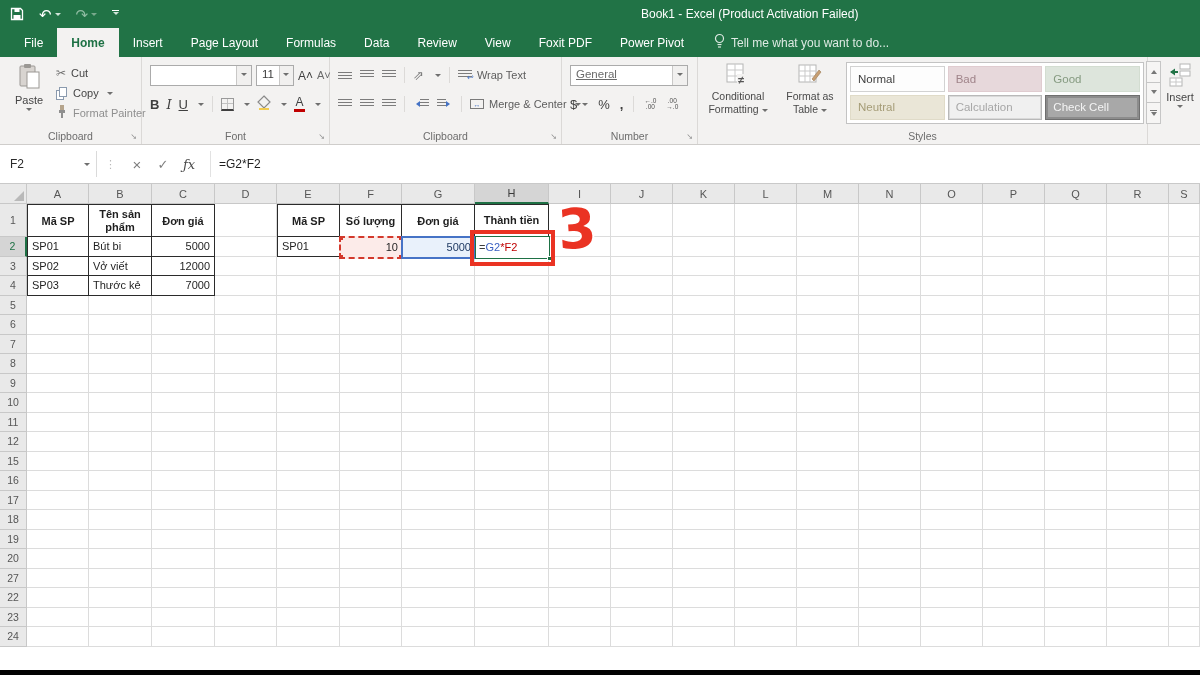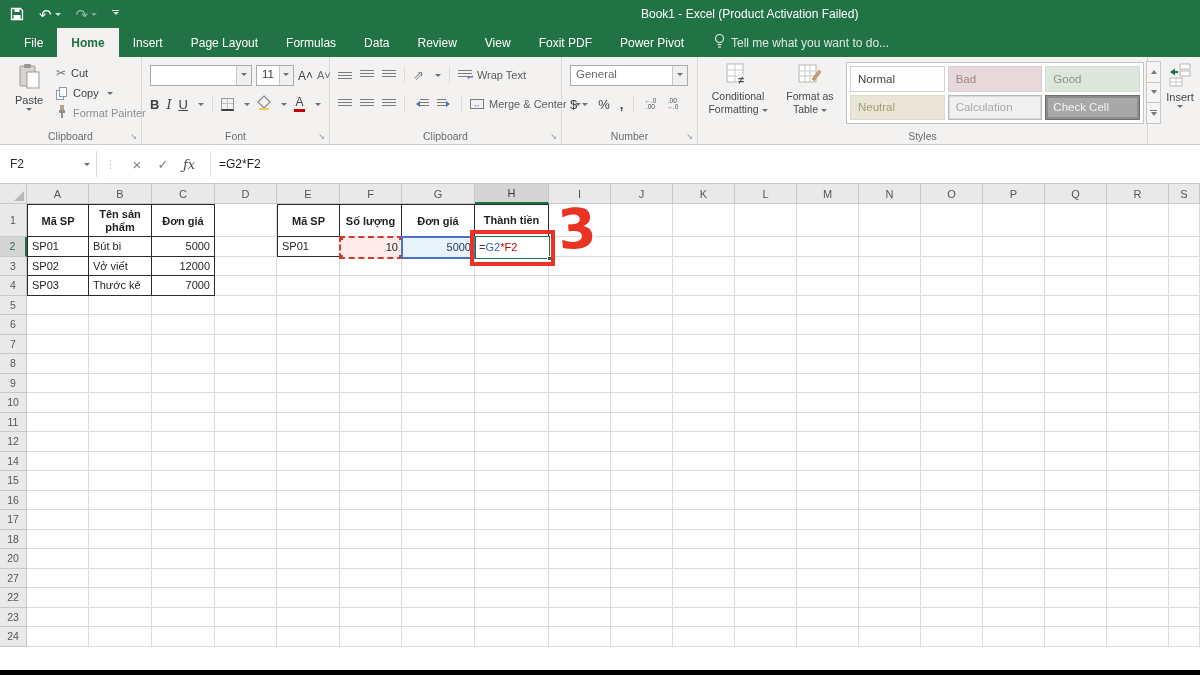--- a/index.html
+++ b/index.html
@@ -266,21 +266,21 @@
           <span class="car"></span>
         </span>
       </div>
       <div class="grp-label">Clipboard</div>
       <div class="launcher">↘</div>
     </div>
 
     <div class="grp" style="width:136px;">
       <div class="num-row1">
         <div class="combo" style="width:118px;">
-          <span class="cval" style="color:#6a6a6a;">General</span>
+          <span class="cval" style="color:#6a6a6a;text-decoration:underline;">General</span>
           <span class="cbtn">
               <span class="car"></span>
             </span>
         </div>
       </div>
       <div class="num-row2">
         <span class="glyph">$</span>
           <span class="car" style="margin-left:-5px;"></span>
         <span class="glyph">%</span>
         <span class="glyph" style="font-weight:700;">,</span>
@@ -656,42 +656,20 @@
         <div class="cell" style="width: 62px; height: 19.5px;"></div>
         <div class="cell" style="width: 62px; height: 19.5px;"></div>
         <div class="cell" style="width: 62px; height: 19.5px;"></div>
         <div class="cell" style="width: 62px; height: 19.5px;"></div>
         <div class="cell" style="width: 62px; height: 19.5px;"></div>
         <div class="cell" style="width: 62px; height: 19.5px;"></div>
         <div class="cell" style="width: 62px; height: 19.5px;"></div>
         <div class="cell" style="width: 31px; height: 19.5px;"></div>
       </div>
       <div class="grow">
-        <div class="rhead" style="width: 27px; height: 19.5px; font-size: 10.5px;">14</div>
-        <div class="cell" style="width: 62px; height: 19.5px;"></div>
-        <div class="cell" style="width: 63px; height: 19.5px;"></div>
-        <div class="cell" style="width: 63px; height: 19.5px;"></div>
-        <div class="cell" style="width: 62px; height: 19.5px;"></div>
-        <div class="cell" style="width: 63px; height: 19.5px;"></div>
-        <div class="cell" style="width: 62px; height: 19.5px;"></div>
-        <div class="cell" style="width: 73px; height: 19.5px;"></div>
-        <div class="cell" style="width: 74px; height: 19.5px;"></div>
-        <div class="cell" style="width: 62px; height: 19.5px;"></div>
-        <div class="cell" style="width: 62px; height: 19.5px;"></div>
-        <div class="cell" style="width: 62px; height: 19.5px;"></div>
-        <div class="cell" style="width: 62px; height: 19.5px;"></div>
-        <div class="cell" style="width: 62px; height: 19.5px;"></div>
-        <div class="cell" style="width: 62px; height: 19.5px;"></div>
-        <div class="cell" style="width: 62px; height: 19.5px;"></div>
-        <div class="cell" style="width: 62px; height: 19.5px;"></div>
-        <div class="cell" style="width: 62px; height: 19.5px;"></div>
-        <div class="cell" style="width: 62px; height: 19.5px;"></div>
-        <div class="cell" style="width: 31px; height: 19.5px;"></div>
-      </div>
-      <div class="grow">
         <div class="rhead" style="width: 27px; height: 19.5px; font-size: 10.5px;">15</div>
         <div class="cell" style="width: 62px; height: 19.5px;"></div>
         <div class="cell" style="width: 63px; height: 19.5px;"></div>
         <div class="cell" style="width: 63px; height: 19.5px;"></div>
         <div class="cell" style="width: 62px; height: 19.5px;"></div>
         <div class="cell" style="width: 63px; height: 19.5px;"></div>
         <div class="cell" style="width: 62px; height: 19.5px;"></div>
         <div class="cell" style="width: 73px; height: 19.5px;"></div>
         <div class="cell" style="width: 74px; height: 19.5px;"></div>
         <div class="cell" style="width: 62px; height: 19.5px;"></div>
@@ -745,20 +723,42 @@
         <div class="cell" style="width: 62px; height: 19.5px;"></div>
         <div class="cell" style="width: 62px; height: 19.5px;"></div>
         <div class="cell" style="width: 62px; height: 19.5px;"></div>
         <div class="cell" style="width: 62px; height: 19.5px;"></div>
         <div class="cell" style="width: 62px; height: 19.5px;"></div>
         <div class="cell" style="width: 62px; height: 19.5px;"></div>
         <div class="cell" style="width: 31px; height: 19.5px;"></div>
       </div>
       <div class="grow">
         <div class="rhead" style="width: 27px; height: 19.5px; font-size: 10.5px;">18</div>
+        <div class="cell" style="width: 62px; height: 19.5px;"></div>
+        <div class="cell" style="width: 63px; height: 19.5px;"></div>
+        <div class="cell" style="width: 63px; height: 19.5px;"></div>
+        <div class="cell" style="width: 62px; height: 19.5px;"></div>
+        <div class="cell" style="width: 63px; height: 19.5px;"></div>
+        <div class="cell" style="width: 62px; height: 19.5px;"></div>
+        <div class="cell" style="width: 73px; height: 19.5px;"></div>
+        <div class="cell" style="width: 74px; height: 19.5px;"></div>
+        <div class="cell" style="width: 62px; height: 19.5px;"></div>
+        <div class="cell" style="width: 62px; height: 19.5px;"></div>
+        <div class="cell" style="width: 62px; height: 19.5px;"></div>
+        <div class="cell" style="width: 62px; height: 19.5px;"></div>
+        <div class="cell" style="width: 62px; height: 19.5px;"></div>
+        <div class="cell" style="width: 62px; height: 19.5px;"></div>
+        <div class="cell" style="width: 62px; height: 19.5px;"></div>
+        <div class="cell" style="width: 62px; height: 19.5px;"></div>
+        <div class="cell" style="width: 62px; height: 19.5px;"></div>
+        <div class="cell" style="width: 62px; height: 19.5px;"></div>
+        <div class="cell" style="width: 31px; height: 19.5px;"></div>
+      </div>
+      <div class="grow">
+        <div class="rhead" style="width: 27px; height: 19.5px; font-size: 10.5px;">19</div>
         <div class="cell" style="width: 62px; height: 19.5px;"></div>
         <div class="cell" style="width: 63px; height: 19.5px;"></div>
         <div class="cell" style="width: 63px; height: 19.5px;"></div>
         <div class="cell" style="width: 62px; height: 19.5px;"></div>
         <div class="cell" style="width: 63px; height: 19.5px;"></div>
         <div class="cell" style="width: 62px; height: 19.5px;"></div>
         <div class="cell" style="width: 73px; height: 19.5px;"></div>
         <div class="cell" style="width: 74px; height: 19.5px;"></div>
         <div class="cell" style="width: 62px; height: 19.5px;"></div>
         <div class="cell" style="width: 62px; height: 19.5px;"></div>

